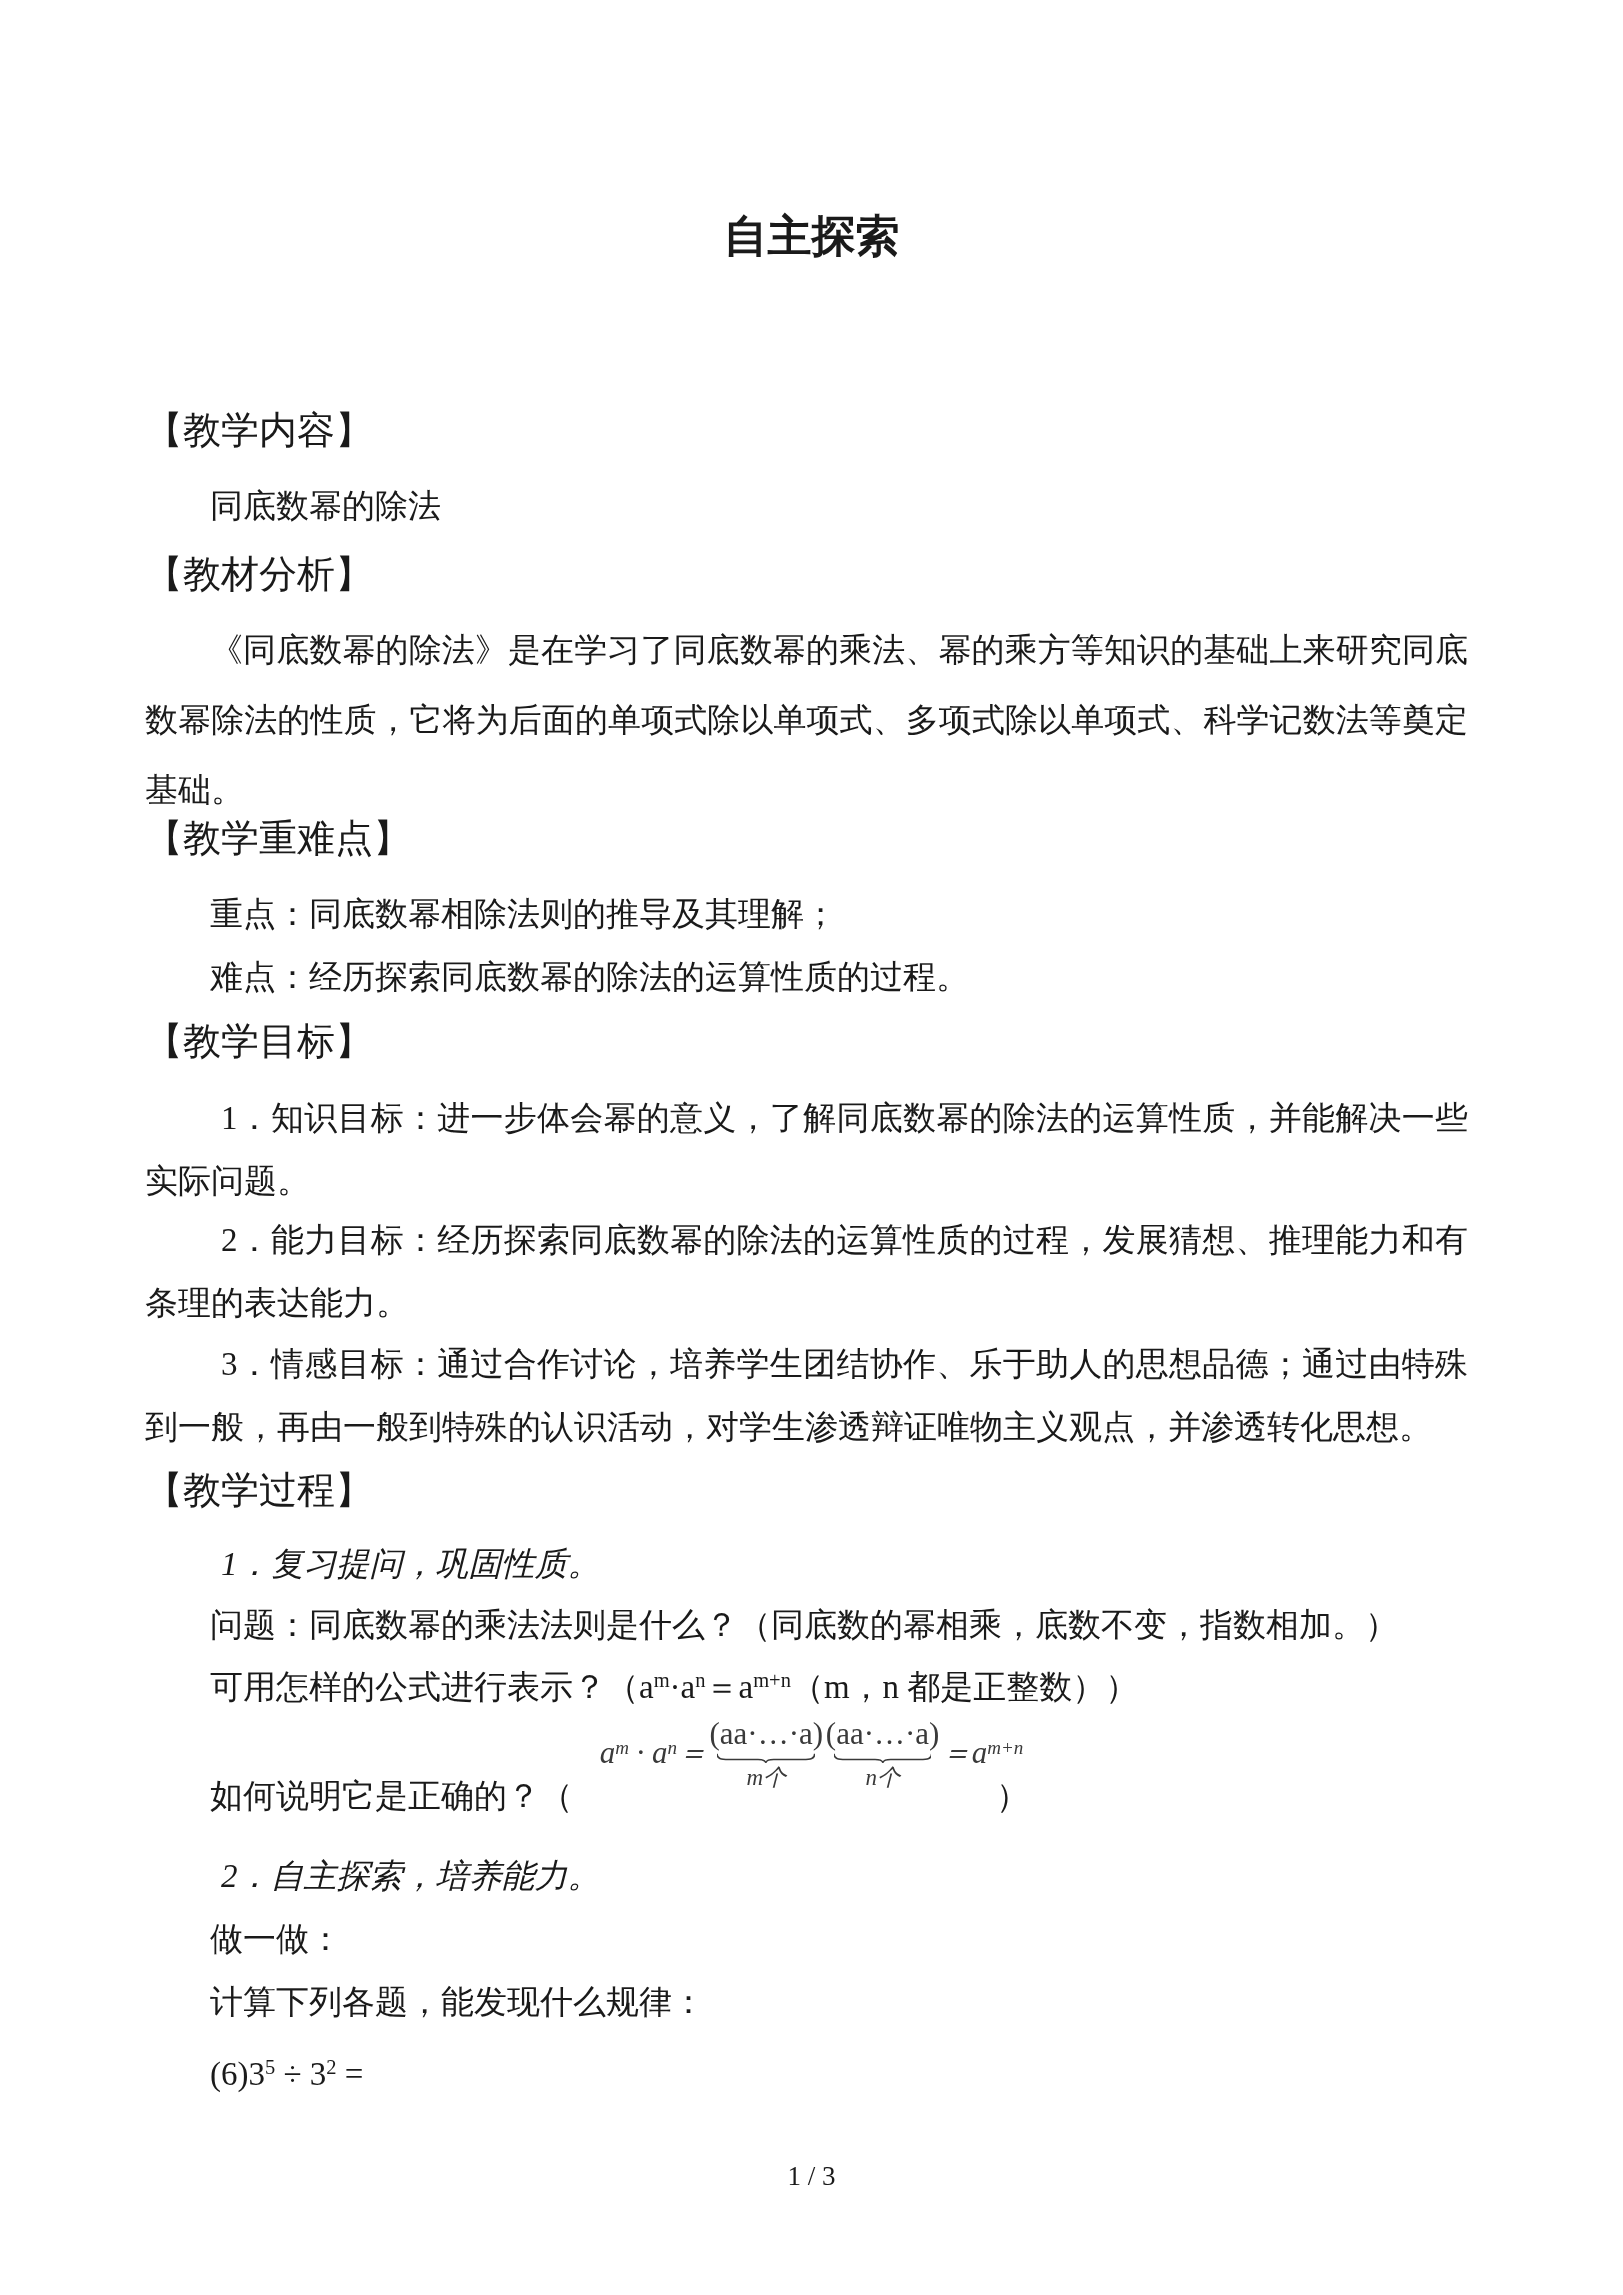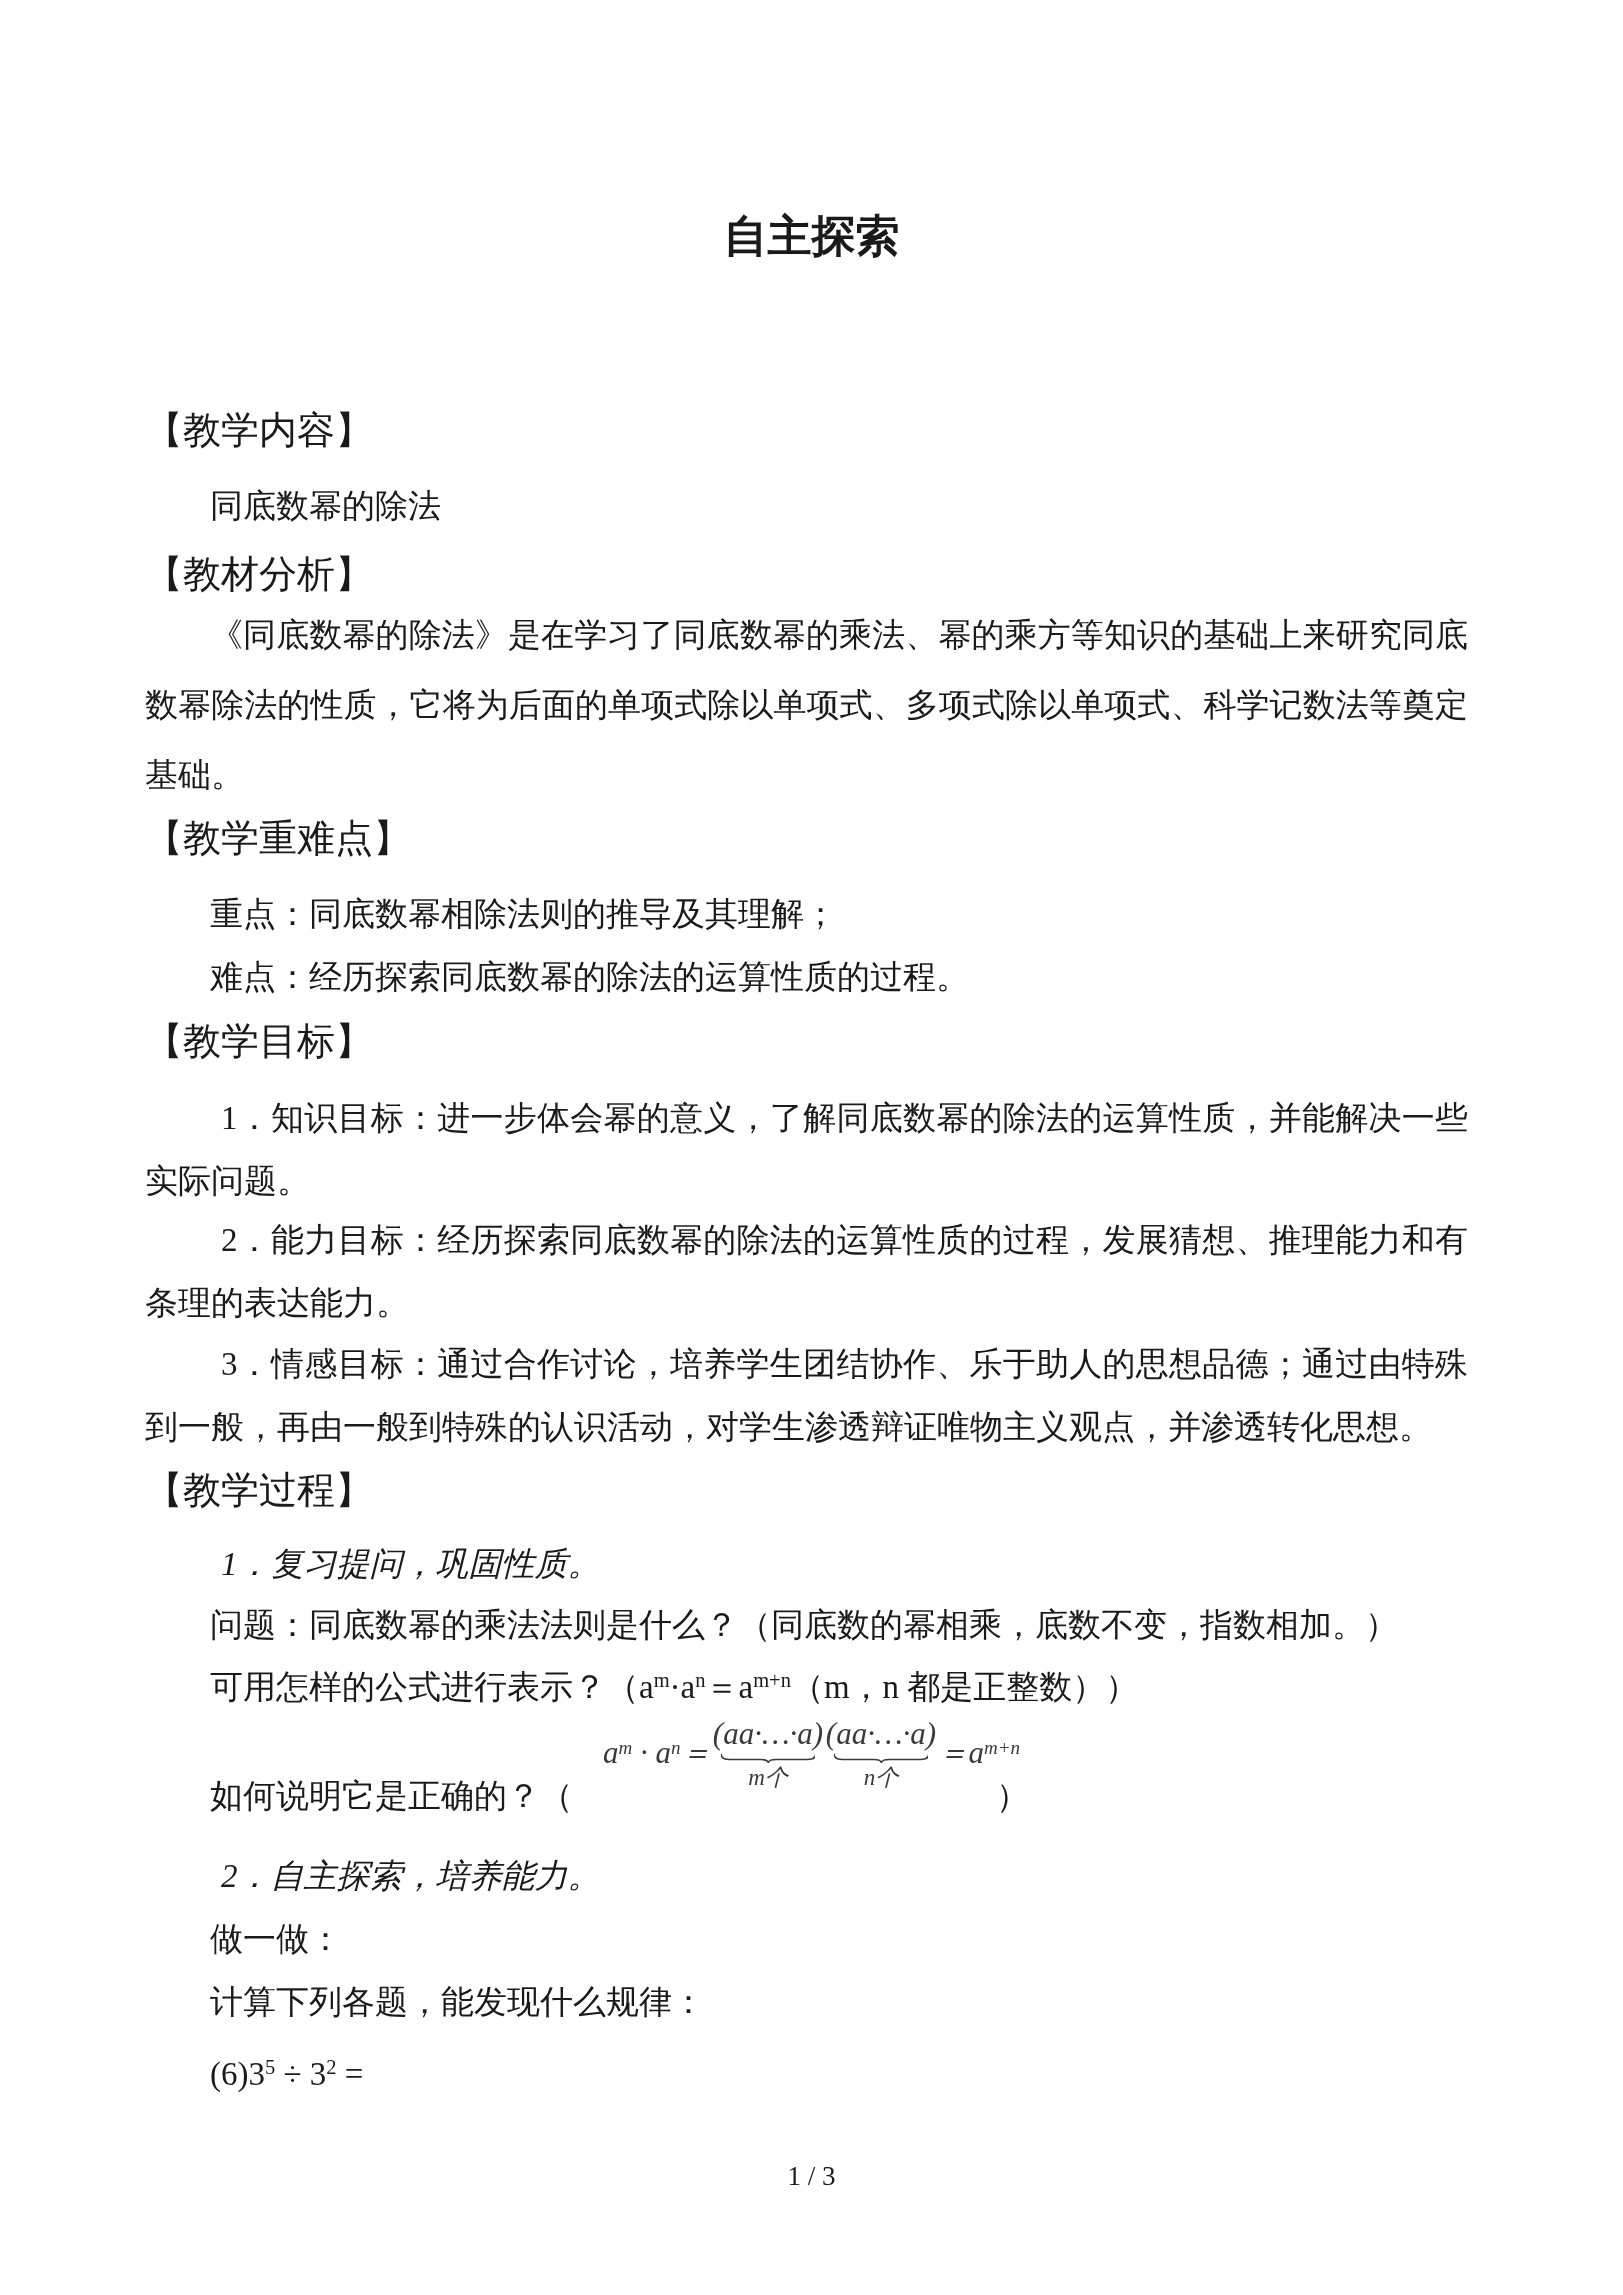--- a/index.html
+++ b/index.html
@@ -23,38 +23,38 @@
   .answer-gap { display: inline-block; width: 423px; height: 6.8px; }
   
   .formula {
     position: absolute; top: 1715px; left: 0; right: 0;
     display: flex; justify-content: center; align-items: center;
     color: #3a3a3a;
   }
   .f-seg { font-style: italic; font-size: 31px; line-height: 38px; white-space: pre; }
   .f-seg sup, .f-expr sup { font-size: 19px; line-height: 0; vertical-align: 9.5px; font-style: italic; }
   .f-group { display: inline-flex; flex-direction: column; align-items: center; margin: 0 1.4px; }
-  .f-expr { font-style: italic; font-size: 31px; line-height: 38px; white-space: pre; }
+  .f-expr { font-size: 31px; line-height: 38px; white-space: pre; }
   .f-brace { width: 86%; height: 10.2px; display: block; }
   .f-label { font-style: italic; font-size: 23px; line-height: 26px; margin-top: 1.4px; }
   .footer {
     position: absolute; top: 2159px; left: 0; right: 0;
     text-align: center; font-size: 27px; line-height: 34px;
   }
 </style>
 </head>
 <body>
 
 <h1 class="doc-title">自主探索</h1>
 
 <div class="abs heading" style="top:406px">【教学内容】</div>
 <div class="abs line" style="top:486px">同底数幂的除法</div>
 
 <div class="abs heading" style="top:550px">【教材分析】</div>
-<div class="abs para" style="top:600px">《同底数幂的除法》是在学习了同底数幂的乘法、幂的乘方等知识的基础上来研究同底数幂除法的性质，它将为后面的单项式除以单项式、多项式除以单项式、科学记数法等奠定基础。</div>
+<div class="abs para" style="top:615px">《同底数幂的除法》是在学习了同底数幂的乘法、幂的乘方等知识的基础上来研究同底数幂除法的性质，它将为后面的单项式除以单项式、多项式除以单项式、科学记数法等奠定基础。</div>
 
 <div class="abs heading" style="top:814px">【教学重难点】</div>
 <div class="abs line" style="top:894px">重点：同底数幂相除法则的推导及其理解；</div>
 <div class="abs line" style="top:957px">难点：经历探索同底数幂的除法的运算性质的过程。</div>
 
 <div class="abs heading" style="top:1017px">【教学目标】</div>
 <div class="abs para-num" style="top:1087px">1．知识目标：进一步体会幂的意义，了解同底数幂的除法的运算性质，并能解决一些实际问题。</div>
 <div class="abs para-num" style="top:1209px">2．能力目标：经历探索同底数幂的除法的运算性质的过程，发展猜想、推理能力和有条理的表达能力。</div>
 <div class="abs para-num" style="top:1333px">3．情感目标：通过合作讨论，培养学生团结协作、乐于助人的思想品德；通过由特殊到一般，再由一般到特殊的认识活动，对学生渗透辩证唯物主义观点，并渗透转化思想。</div>
 

